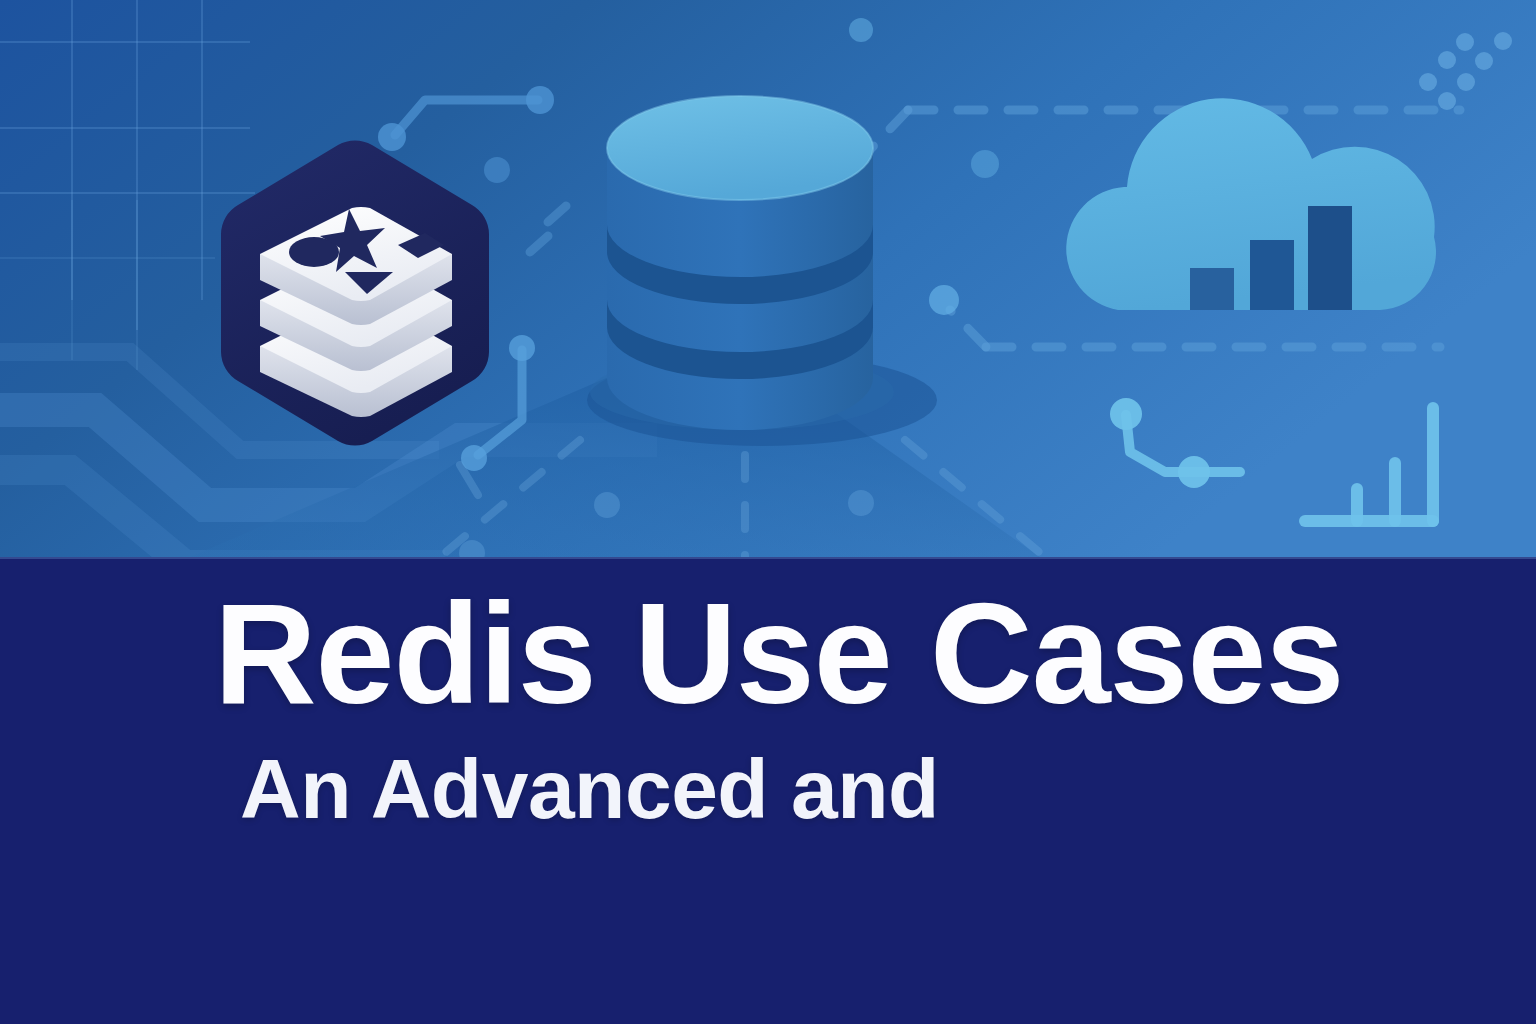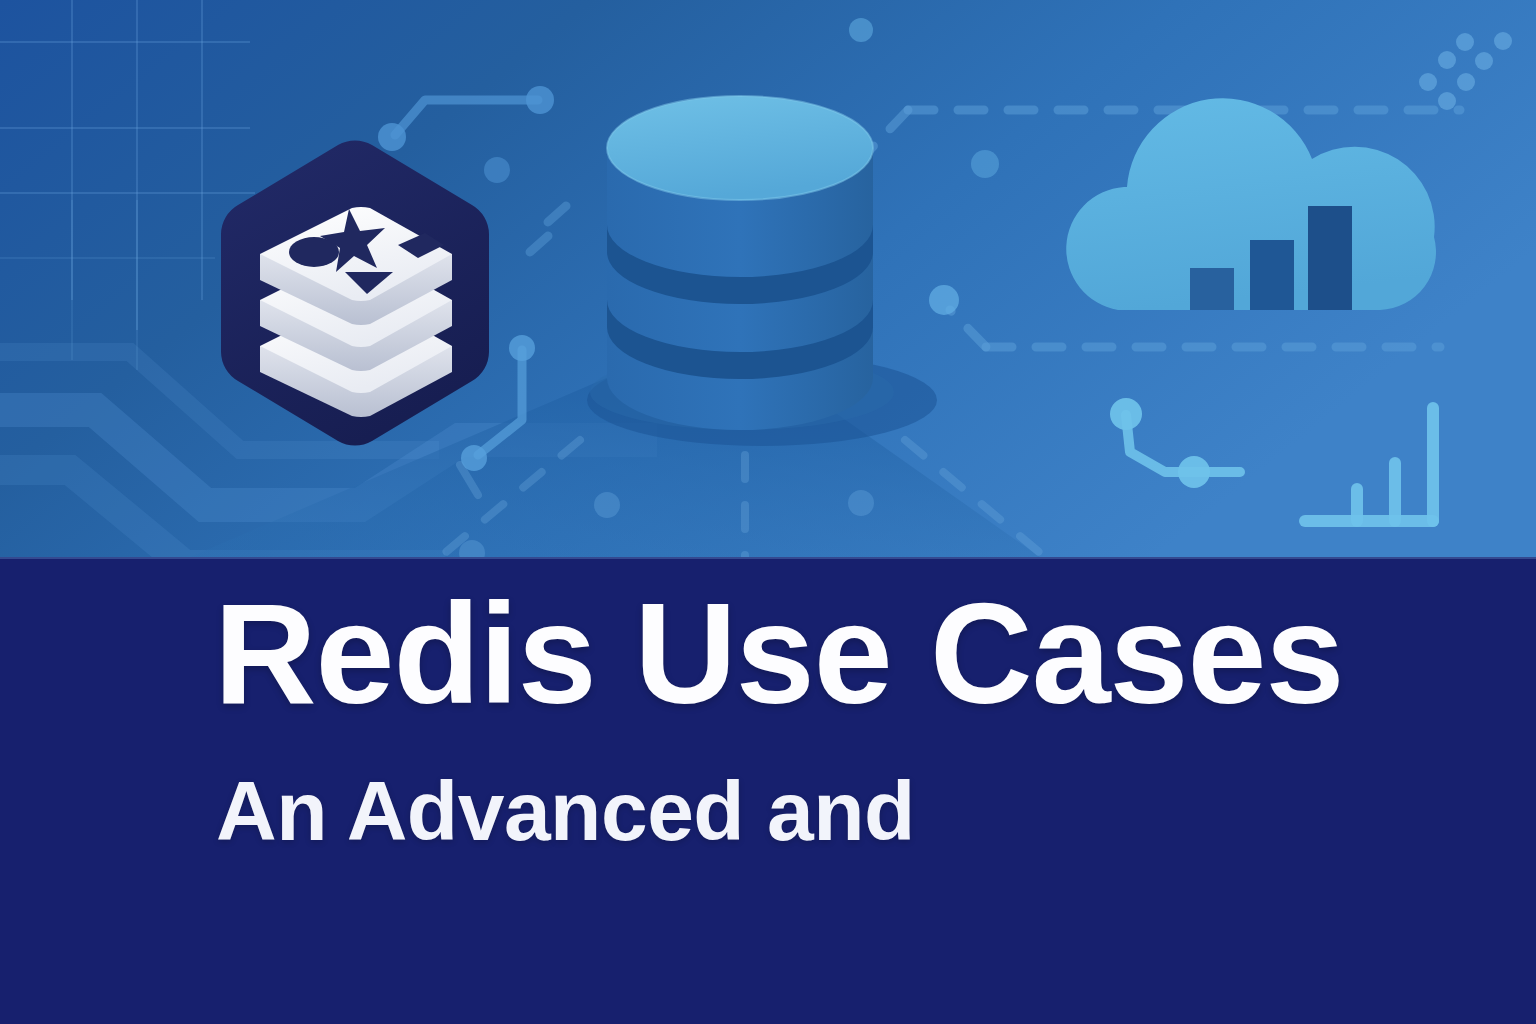--- a/index.html
+++ b/index.html
@@ -73,21 +73,21 @@
     margin: 0;
     font-family: "Liberation Sans", sans-serif;
     font-weight: bold;
     font-size: 84px;
     line-height: 1.0;
     letter-spacing: -0.5px;
     color: #f2f4fb;
     white-space: nowrap;
     text-shadow: 0 2px 6px rgba(0,0,0,0.20);
   }
-  .subtitle.l1 { top: 769px; }
+  .subtitle.l1 { top: 747px; margin-left: 24px; }
   .subtitle.l2 { top: 840px; }
 </style>
 </head>
 <body>
 
 <div id="banner">
 
   <div class="hero">
     <svg class="hero-svg" viewBox="0 0 1536 557" xmlns="http://www.w3.org/2000/svg">
       <defs>

